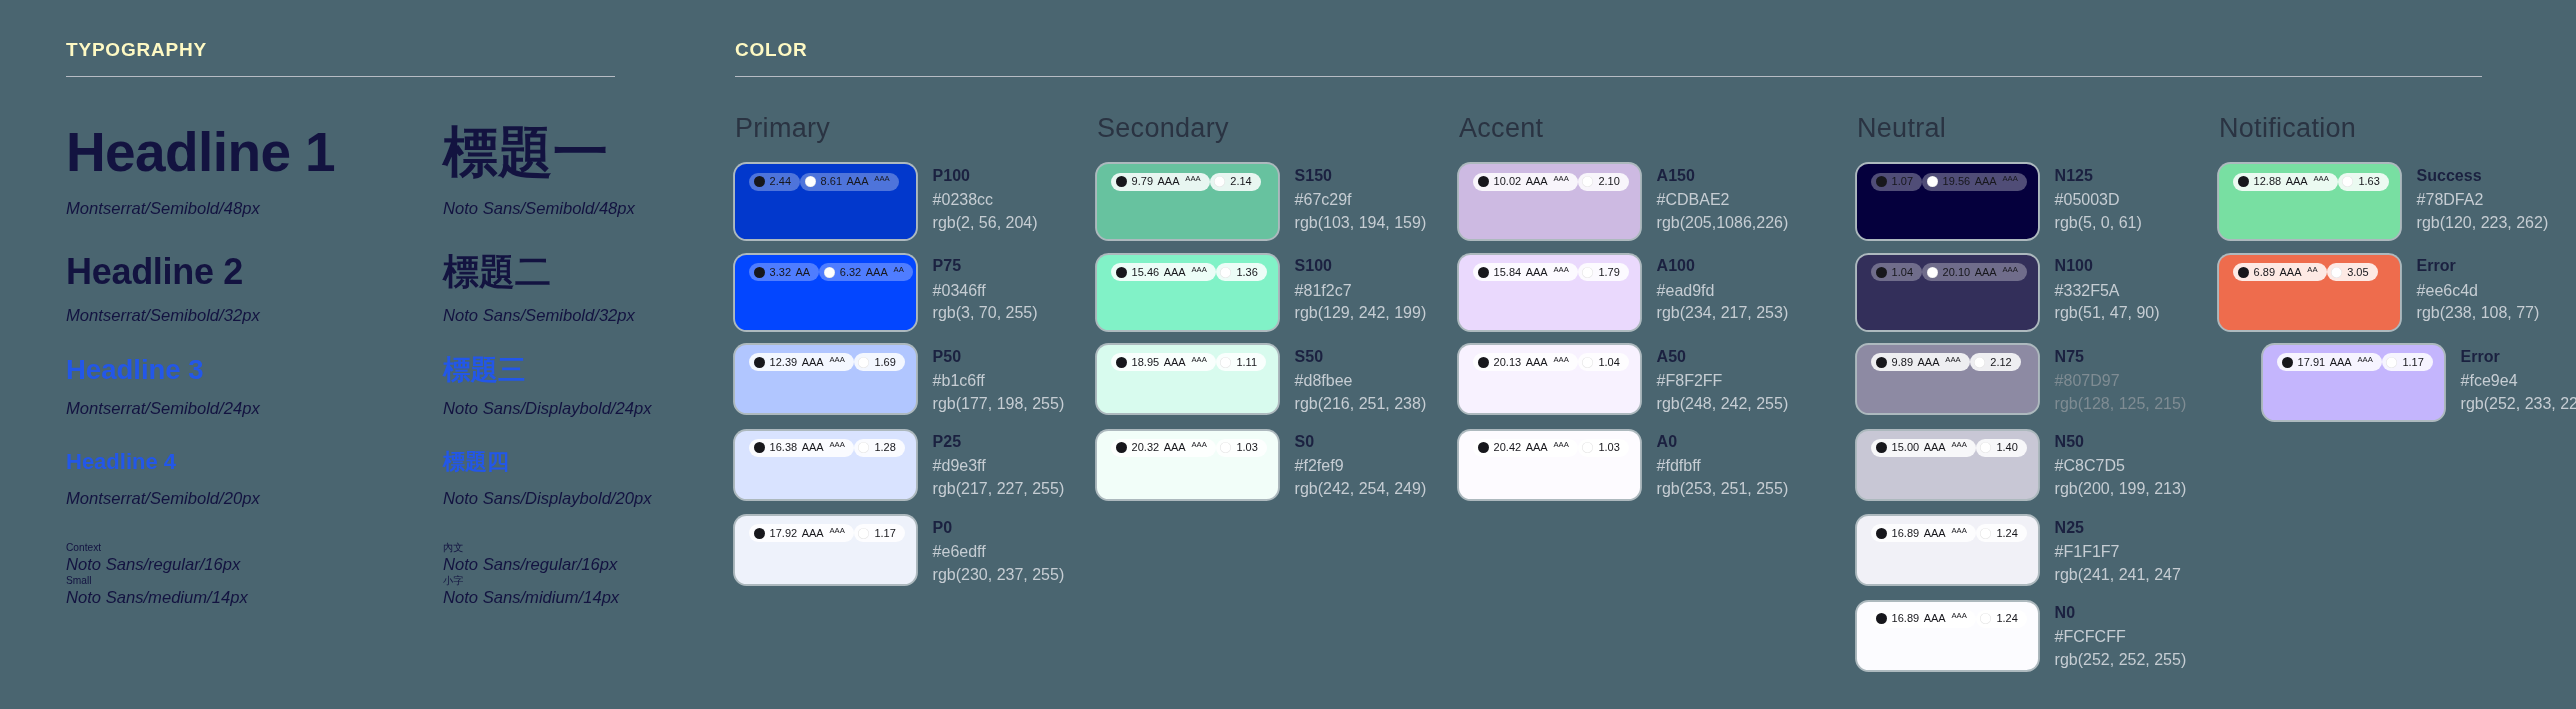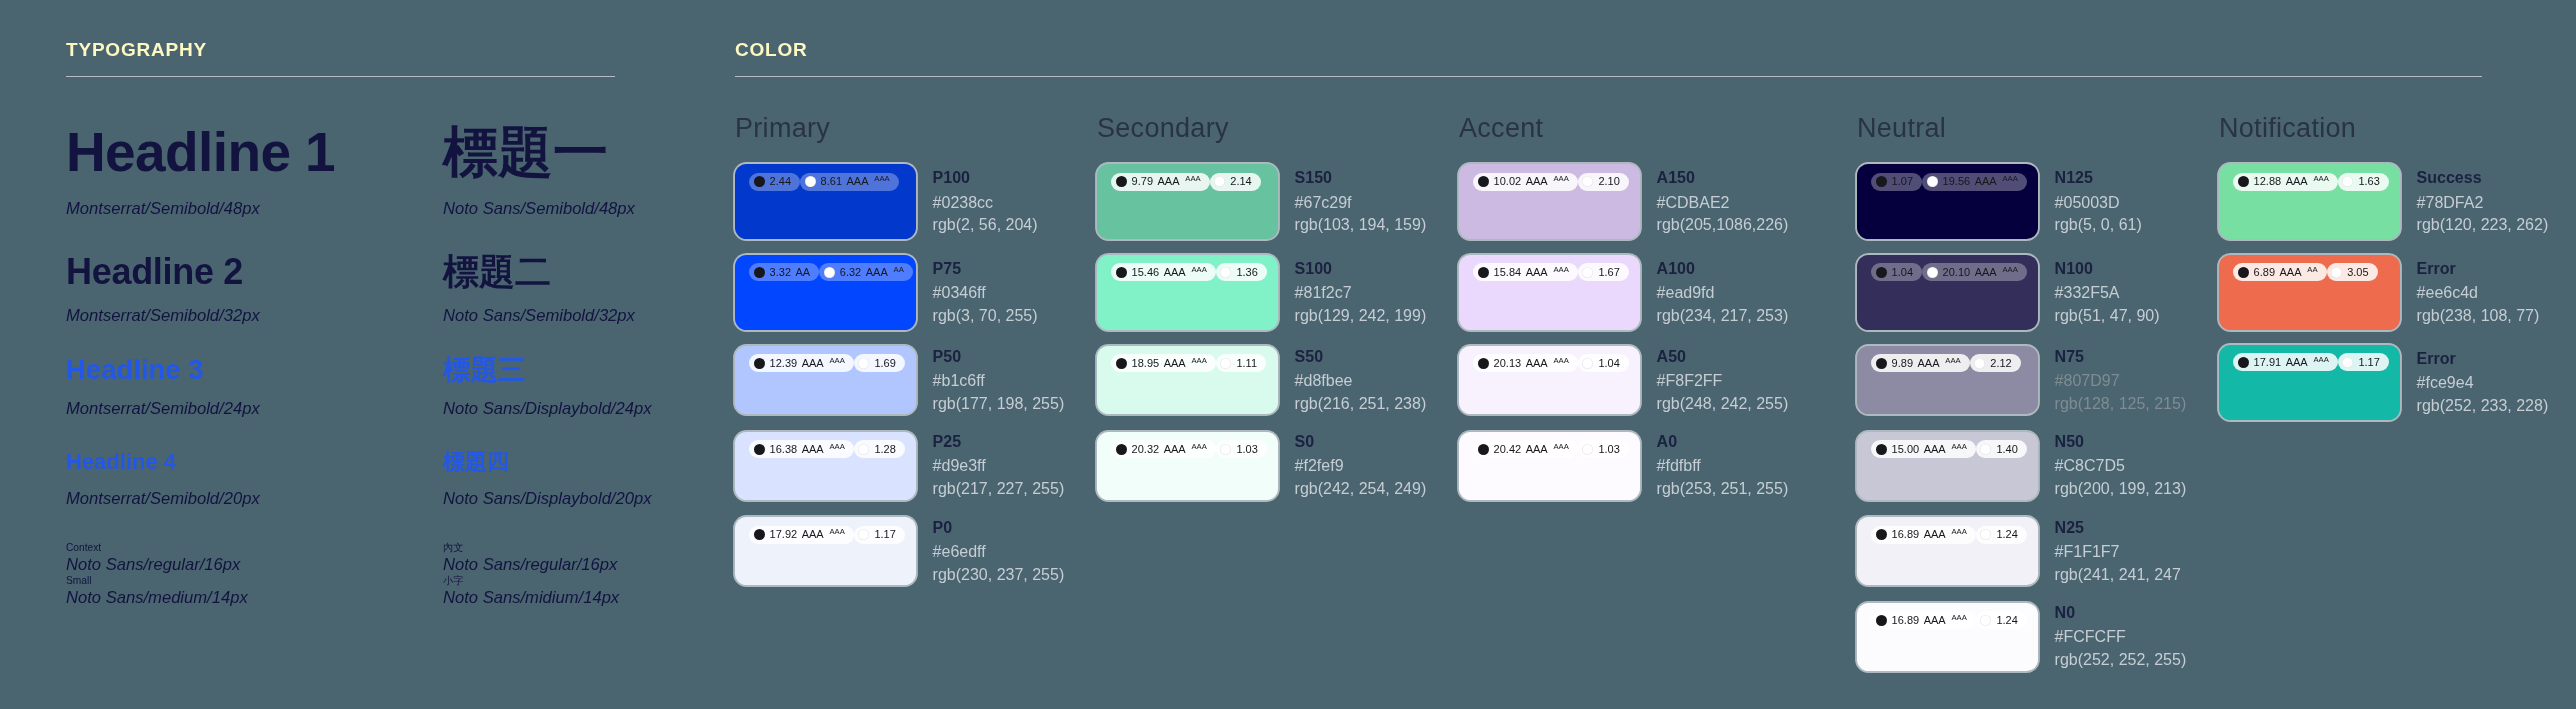--- a/index.html
+++ b/index.html
@@ -112,21 +112,21 @@
     font-size: 27px;
     font-weight: 400;
     color: #2a3342;
     line-height: 1;
     margin-bottom: 22px;
     letter-spacing: 0.3px;
   }
 
   .swatch-row {
     display: flex;
-    align-items: center;
+    align-items: flex-start;
     margin-bottom: 15.3px;
   }
   .swatch-row:last-child { margin-bottom: 0; }
 
   .swatch {
     width: 181px;
     height: 68px;
     border-radius: 11.5px;
     padding: 8.3px 0 0 14px;
     flex: 0 0 auto;
@@ -436,21 +436,21 @@
             </div>
           </div>
           <div class="swatch-row">
             <div class="swatch tall" style="background: rgb(234, 217, 253);"><div class="pill on-light">
                 <span class="dot black"></span>
                 <span class="pill-val">15.84</span>
                 <span class="pill-tag">AAA</span>
                 <span class="pill-tag sup">AAA</span>
               </div><div class="pill on-light">
                 <span class="dot white"></span>
-                <span class="pill-val">1.67</span>
+                <span class="pill-val">1.79</span>
               </div></div>
             <div class="swatch-meta">
               <div class="meta-name">A100</div>
               <div class="meta-hex">#ead9fd</div>
               <div class="meta-rgb">rgb(234, 217, 253)</div>
             </div>
           </div>
           <div class="swatch-row">
             <div class="swatch" style="background: rgb(248, 242, 255);"><div class="pill on-light">
                 <span class="dot black"></span>
@@ -611,21 +611,21 @@
                 <span class="dot white"></span>
                 <span class="pill-val">3.05</span>
               </div></div>
             <div class="swatch-meta">
               <div class="meta-name">Error</div>
               <div class="meta-hex">#ee6c4d</div>
               <div class="meta-rgb">rgb(238, 108, 77)</div>
             </div>
           </div>
           <div class="swatch-row">
-            <div class="swatch tall" style="background: #14b8a6;"><div class="pill on-light">
+            <div class="swatch tall" style="background: #c4b5fd; margin-left: 44px;"><div class="pill on-light">
                 <span class="dot black"></span>
                 <span class="pill-val">17.91</span>
                 <span class="pill-tag">AAA</span>
                 <span class="pill-tag sup">AAA</span>
               </div><div class="pill on-light">
                 <span class="dot white"></span>
                 <span class="pill-val">1.17</span>
               </div></div>
             <div class="swatch-meta">
               <div class="meta-name">Error</div>

